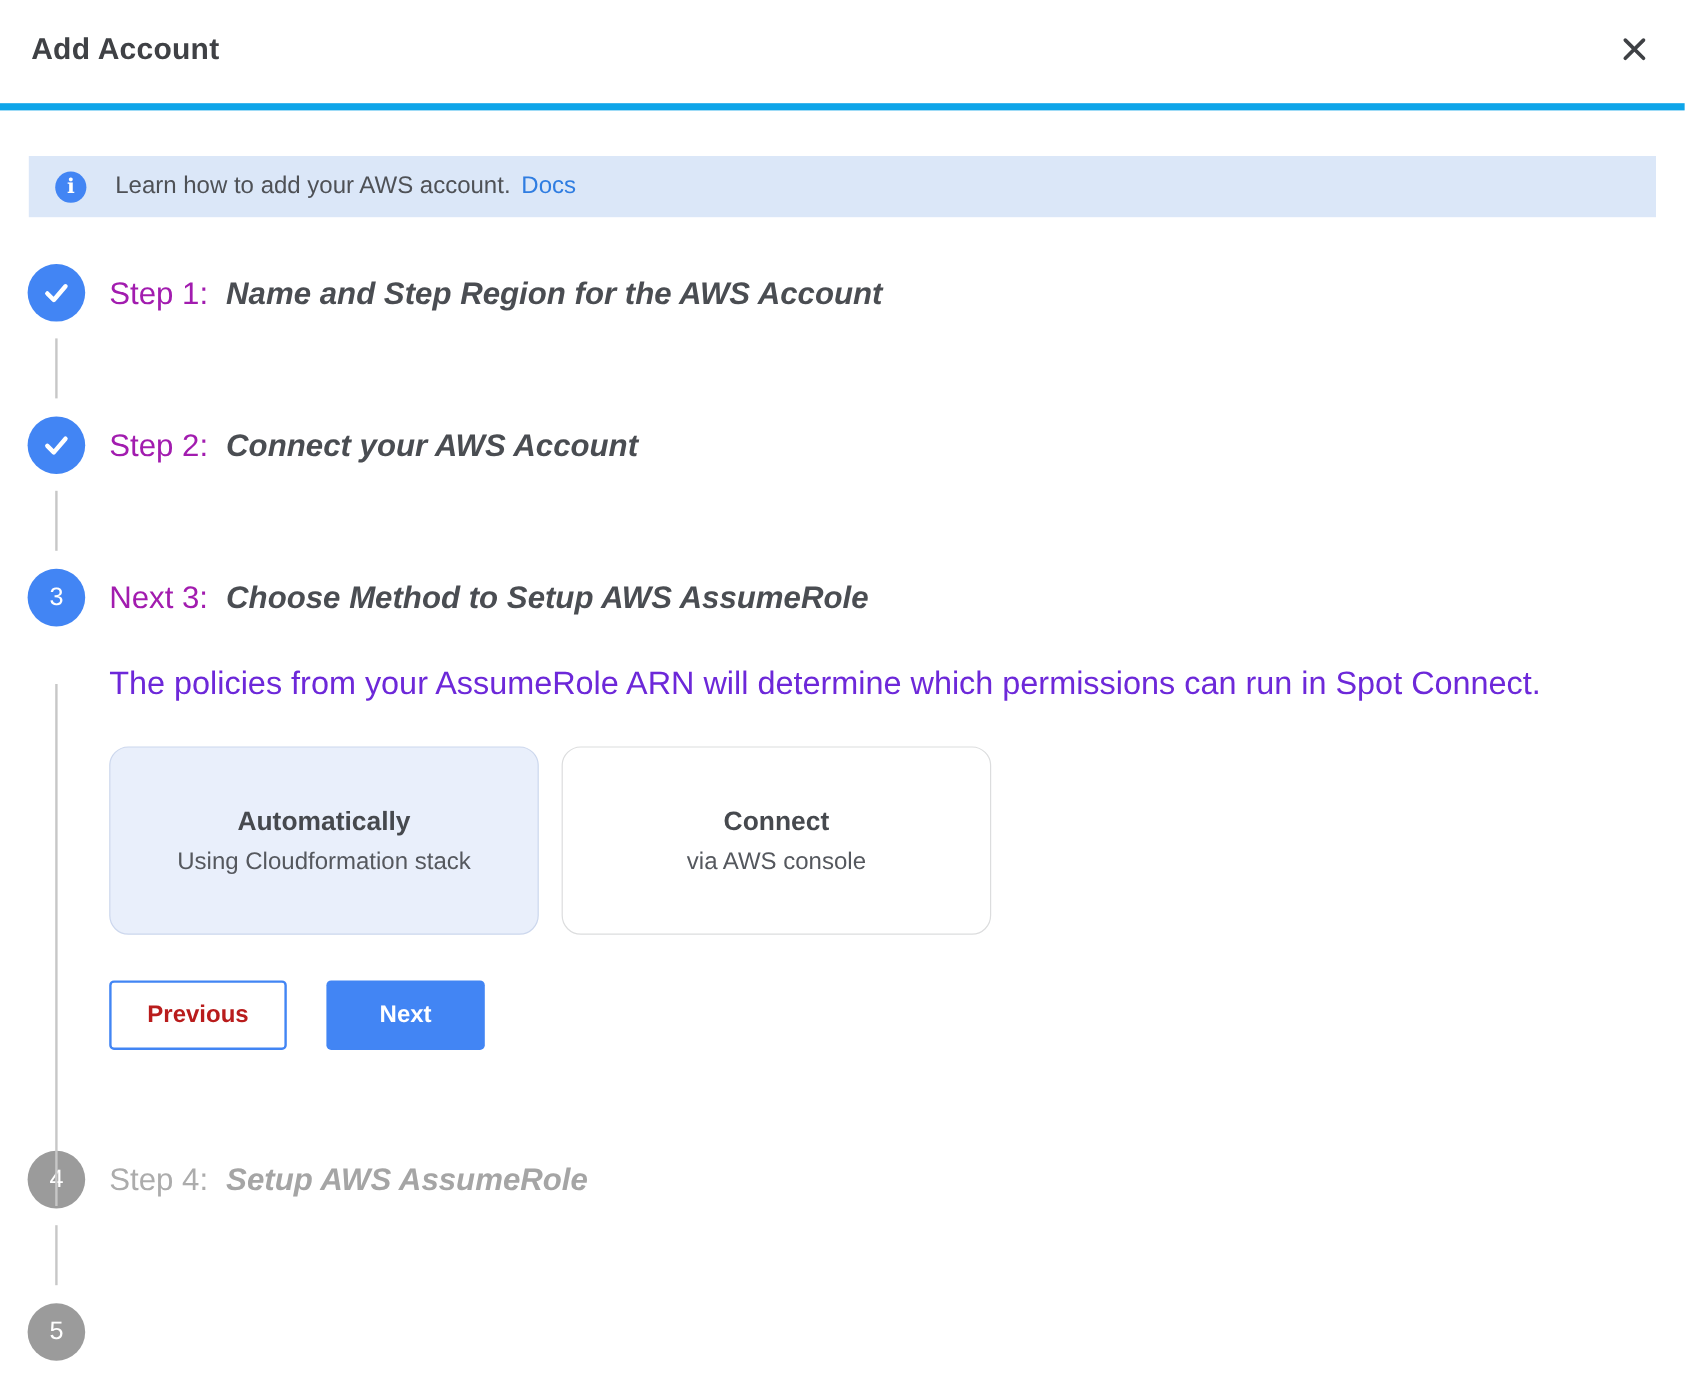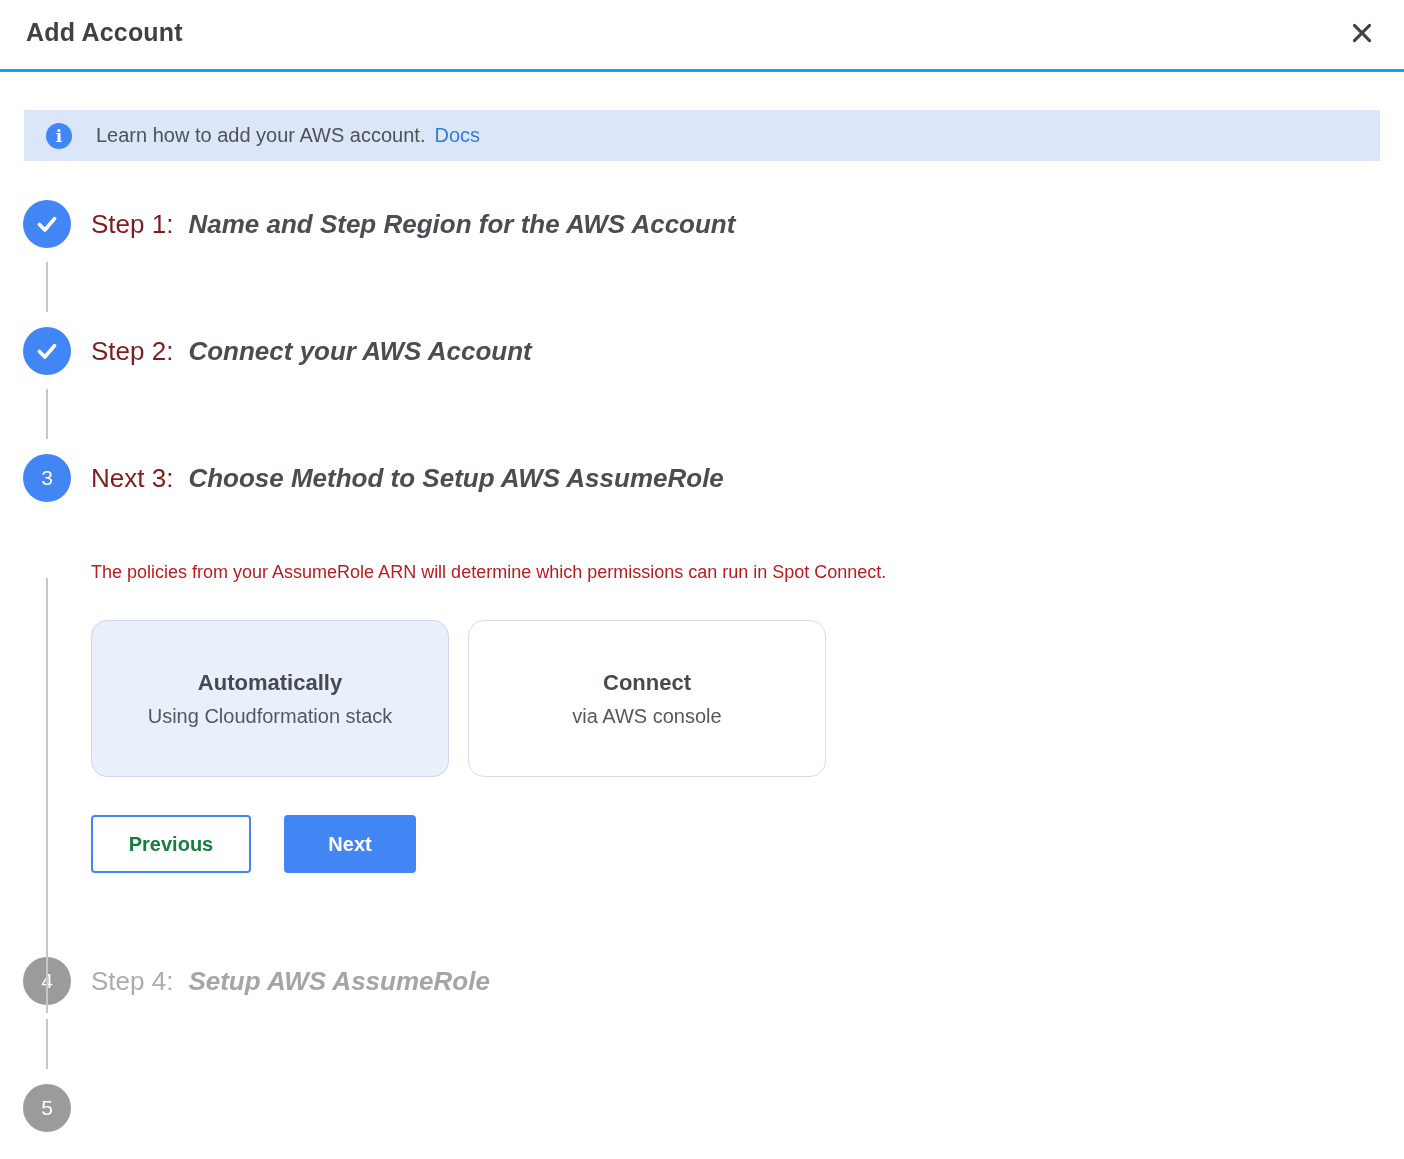--- a/index.html
+++ b/index.html
@@ -3,22 +3,22 @@
 <meta charset="utf-8">
 <style>
   * { box-sizing: border-box; margin: 0; padding: 0; }
   html, body {
     width: 1404px; height: 1159px;
     background: #ffffff;
     font-family: "Liberation Sans", sans-serif;
     overflow: hidden;
   }
   .modal-header {
-    height: 72px;
-    border-bottom: 3px solid #0ea5e9;
+    height: 92px;
+    border-bottom: 6px solid #0ea5e9;
     display: flex; align-items: center; justify-content: space-between;
     padding: 0 24px 4px 26px;
   }
   .modal-title {
     font-size: 25px; font-weight: 700; color: #3f4145;
     letter-spacing: 0.2px;
   }
   .close-btn {
     background: none; border: none; cursor: pointer;
     width: 36px; height: 36px;
@@ -56,40 +56,40 @@
   .step-row.first { margin-top: 39px; }
   .step-circle {
     width: 48px; height: 48px; border-radius: 50%;
     display: flex; align-items: center; justify-content: center;
     flex: 0 0 48px;
   }
   .step-circle.done, .step-circle.active { background: #4285f4; }
   .step-circle.upcoming { background: #9b9b9b; }
   .step-num { color: #ffffff; font-size: 21px; }
   .step-label { margin-left: 20px; font-size: 26px; white-space: nowrap; }
-  .step-prefix { font-weight: 400; color: #7f1d1d; margin-right: 15px; }
+  .step-prefix { font-weight: 400; color: #a21caf; margin-right: 15px; }
   .step-title { font-weight: 700; color: #4a4d52; font-style: italic; }
   .upcoming-row .step-prefix { color: #acacac; }
   .upcoming-row .step-title { color: #a5a5a5; }
   .connector {
     width: 2px; height: 50px;
     background: #c7c7c7;
     margin: 14px 0 15px 46px;
   }
   .step3-wrap { position: relative; }
   .connector-long {
     position: absolute;
     left: 46px; top: 16px;
     width: 2px; height: 435px;
     background: #c7c7c7;
   }
   .step3-content { margin-left: 91px; }
   .step-description {
-    margin-top: 60px;
-    font-size: 18px; color: #b91c1c;
+    margin-top: 32px;
+    font-size: 27px; color: #6d28d9;
   }
   .options { display: flex; gap: 19px; margin-top: 37px; }
   .option-card {
     width: 358px; height: 157px;
     border-radius: 16px;
     background: #ffffff;
     border: 1px solid #dcddde;
     display: flex; flex-direction: column;
     align-items: center; justify-content: center;
     cursor: pointer;
@@ -102,24 +102,24 @@
   .option-subtitle { font-size: 20px; color: #55585e; margin-top: 9px; }
   .actions { display: flex; gap: 33px; margin-top: 38px; }
   .btn {
     height: 58px; border-radius: 4px;
     font-family: "Liberation Sans", sans-serif;
     font-size: 20px; font-weight: 700;
     cursor: pointer;
     display: flex; align-items: center; justify-content: center;
   }
   .btn-outline {
-    width: 160px;
+    width: 148px;
     background: #ffffff;
     border: 2px solid #4285f4;
-    color: #15803d;
+    color: #b91c1c;
   }
   .btn-primary {
     width: 132px;
     background: #4285f4;
     border: none;
     color: #ffffff;
   }
   .step-row.step4 { margin-top: 84px; }
 </style>
 </head>

